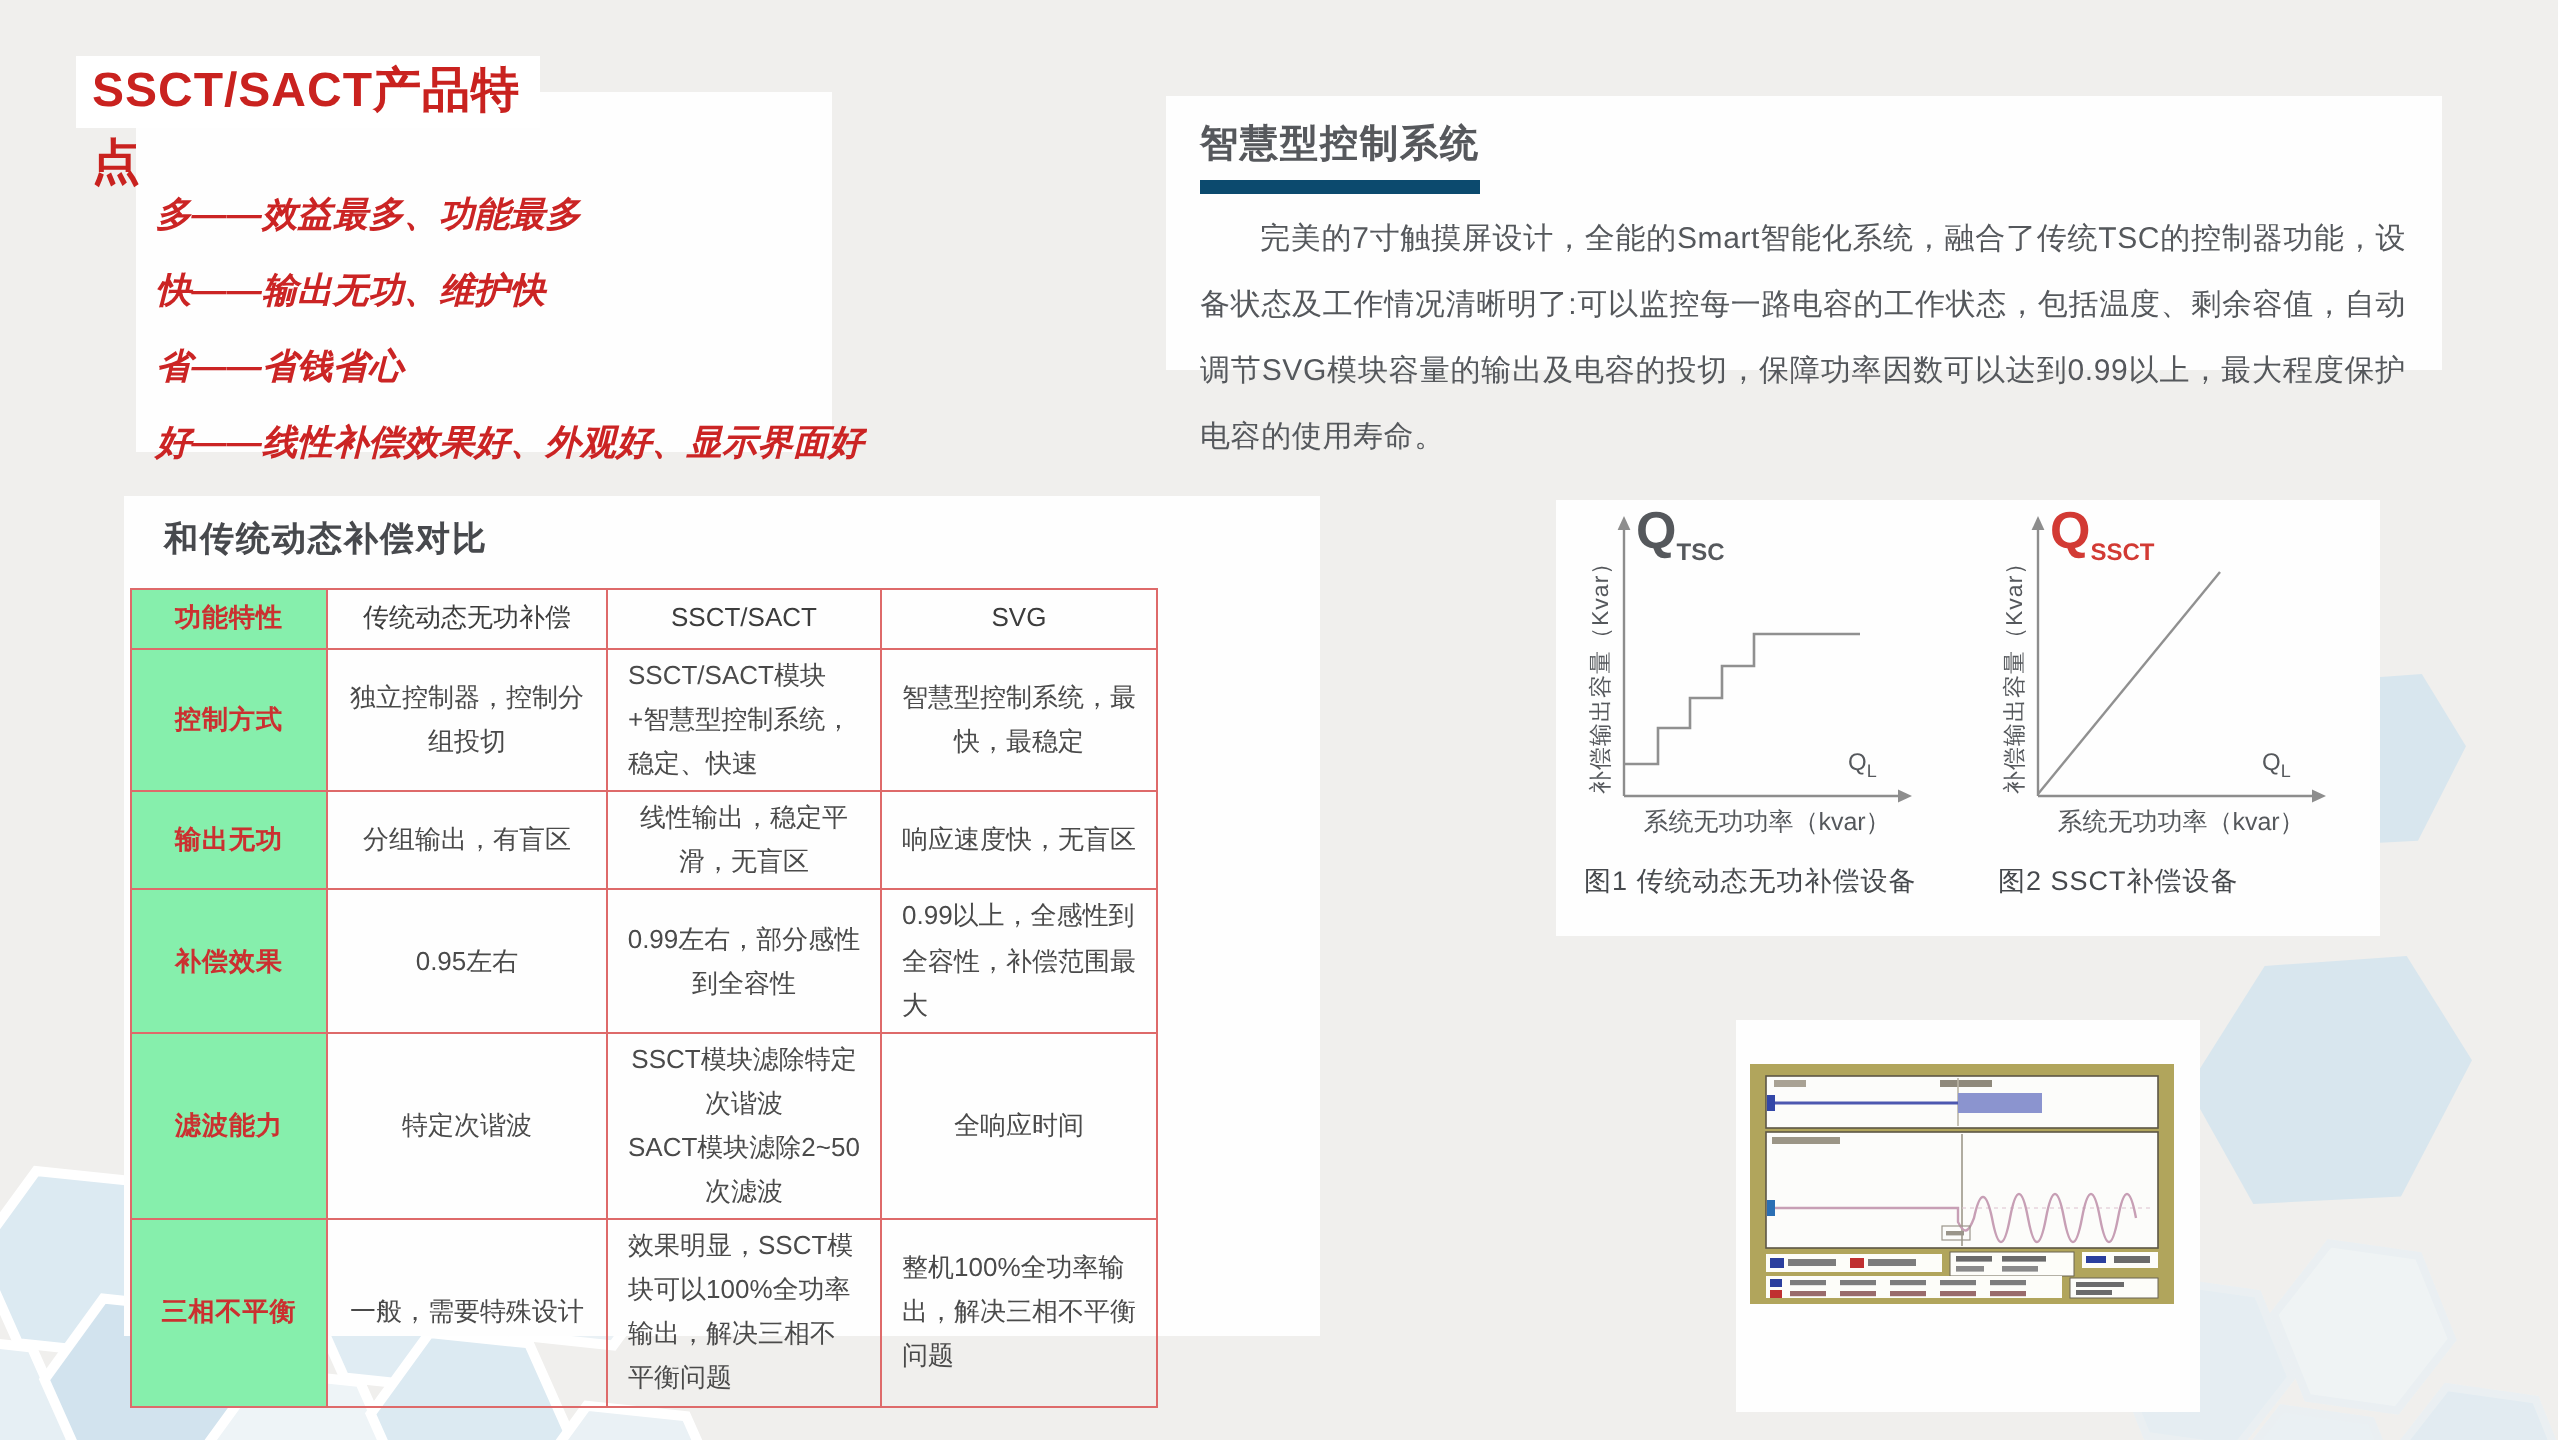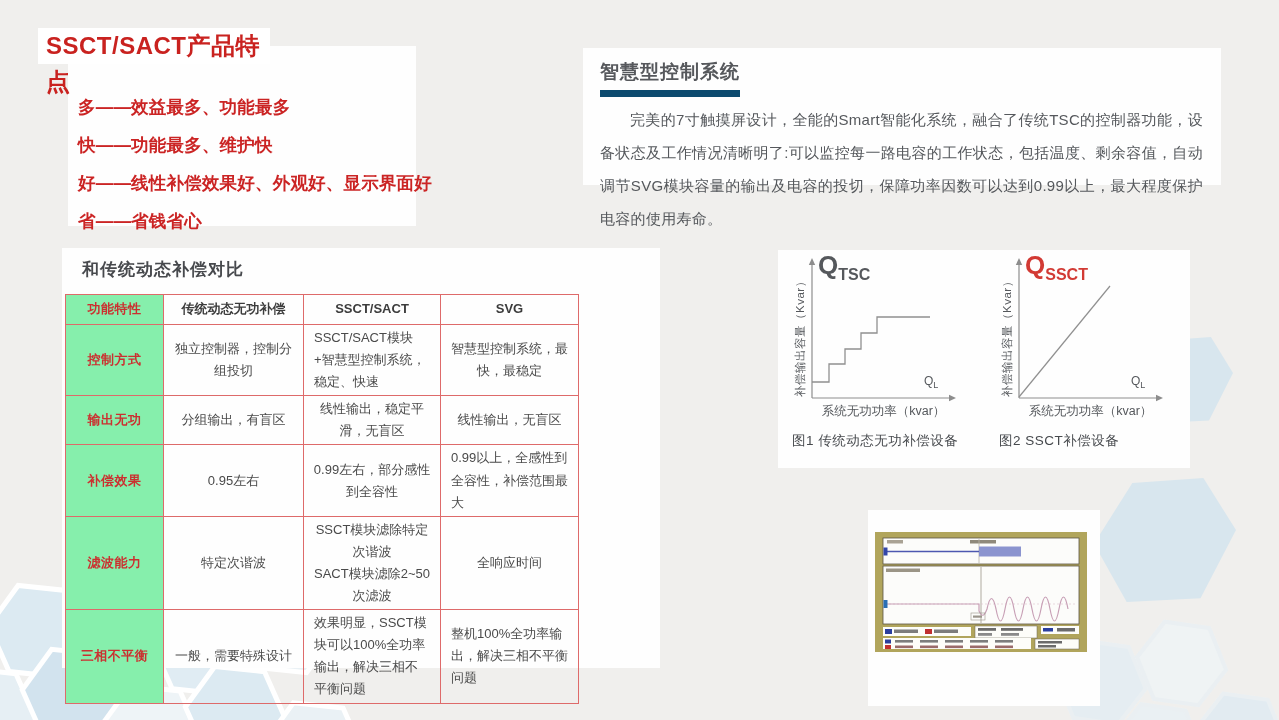--- a/index.html
+++ b/index.html
@@ -12,21 +12,21 @@
   .decor{position:absolute;z-index:1;}
 
   
   #title-chip{
     position:absolute;left:38px;top:28px;width:232px;height:36px;
     background:#ffffff;z-index:3;line-height:36px;
     color:#c9221f;font-size:24px;font-weight:bold;padding-left:8px;box-sizing:border-box;
     letter-spacing:0.5px;
   }
   #features-panel{left:68px;top:46px;width:348px;height:180px;}
-  #features-list{margin:0;padding:42px 0 0 10px;list-style:none;}
+  #features-list{margin:0;padding:42px 0 0 10px;list-style:none;font-style:italic;}
   #features-list li{
     color:#cb2424;font-size:17.5px;font-weight:bold;line-height:38px;
     white-space:nowrap;letter-spacing:0.2px;
   }
 
   
   #smart-panel{left:583px;top:48px;width:638px;height:137px;box-sizing:border-box;padding:11px 18px 0 17px;}
   #smart-title{
     display:inline-block;color:#56585c;font-size:19px;font-weight:bold;
     padding-bottom:5px;border-bottom:7px solid #0c4a6e;letter-spacing:1px;
@@ -44,31 +44,31 @@
     font-size:13px;color:#4a4a4a;
   }
   #compare-table td,#compare-table th{
     border:1px solid #de6a6a;text-align:center;vertical-align:middle;
     padding:2px 6px;line-height:1.7;font-weight:normal;white-space:pre-line;
     overflow:hidden;
   }
   #compare-table .rowhead{
     background:#86efac;color:#cb3030;font-weight:bold;letter-spacing:0.5px;
   }
-  #compare-table th.colhead{font-weight:bold;color:#3c3c3c;}
+  #compare-table th.colhead{font-weight:normal;color:#3c3c3c;}
   #compare-table td.ta-l{text-align:left;padding:2px 10px;}
 
   
   #figures-panel{left:778px;top:250px;width:412px;height:218px;}
   .figure{position:absolute;top:6px;width:190px;height:210px;}
   #figure-1{left:28px;}
   #figure-2{left:235px;}
   .fig-axes{position:absolute;left:0;top:0;}
   .q-label{position:absolute;left:12px;top:-4px;font-size:26px;font-weight:bold;line-height:26px;}
-  .q-label sub{font-size:16px;font-weight:bold;}
+  .q-label sub{font-size:12px;font-weight:bold;}
   #figure-1 .q-label{color:#55585c;}
   #figure-2 .q-label{color:#d23a34;}
   .ql-label{position:absolute;left:118px;top:118px;font-size:12px;color:#55585c;}
   .ql-label sub{font-size:9px;}
   .y-axis-label{
     position:absolute;left:-13px;top:141px;transform:rotate(-90deg);transform-origin:0 0;
     white-space:nowrap;font-size:11.5px;color:#55585c;letter-spacing:0.5px;
   }
   .x-axis-label{position:absolute;top:147px;left:0;width:155px;text-align:center;font-size:12.5px;color:#55585c;}
   .fig-caption{position:absolute;top:176px;left:-14px;width:190px;font-size:13.5px;color:#46494d;letter-spacing:0.5px;}
@@ -114,23 +114,23 @@
       <polygon points="45,36 22.5,-3 -22.5,-3 -45,36 -22.5,75 22.5,75" transform="translate(85,55)" fill="#e4edf3"></polygon>
       <polygon points="45,36 22.5,-3 -22.5,-3 -45,36 -22.5,75 22.5,75" transform="translate(162,25)" fill="#eff4f6"></polygon>
       <polygon points="45,36 22.5,-3 -22.5,-3 -45,36 -22.5,75 22.5,75" transform="translate(230,88)" fill="#e0ebf2"></polygon>
       <polygon points="45,36 22.5,-3 -22.5,-3 -45,36 -22.5,75 22.5,75" transform="translate(150,110)" fill="#eaf1f5"></polygon>
     </g>
   </svg>
 
   <div class="panel" id="features-panel">
     <ul id="features-list">
       <li>多——效益最多、功能最多</li>
-      <li>快——功能最多、维护快</li>
+      <li>快——输出无功、维护快</li>
+      <li>省——省钱省心</li>
       <li>好——线性补偿效果好、外观好、显示界面好</li>
-      <li>省——省钱省心</li>
     </ul>
   </div>
   <div id="title-chip">SSCT/SACT产品特点</div>
 
   <div class="panel" id="smart-panel">
     <span id="smart-title">智慧型控制系统</span>
     <p id="smart-body">完美的7寸触摸屏设计，全能的Smart智能化系统，融合了传统TSC的控制器功能，设备状态及工作情况清晰明了:可以监控每一路电容的工作状态，包括温度、剩余容值，自动调节SVG模块容量的输出及电容的投切，保障功率因数可以达到0.99以上，最大程度保护电容的使用寿命。</p>
   </div>
 
   <div class="panel" id="compare-panel">
@@ -152,21 +152,21 @@
       <tr style="height:54px">
         <td class="rowhead">控制方式</td>
         <td>独立控制器，控制分组投切</td>
         <td class="ta-l">SSCT/SACT模块+智慧型控制系统，稳定、快速</td>
         <td>智慧型控制系统，最快，最稳定</td>
       </tr>
       <tr style="height:30px">
         <td class="rowhead">输出无功</td>
         <td>分组输出，有盲区</td>
         <td>线性输出，稳定平滑，无盲区</td>
-        <td>线性输出，无盲区</td>
+        <td>响应速度快，无盲区</td>
       </tr>
       <tr style="height:54px">
         <td class="rowhead">补偿效果</td>
         <td>0.95左右</td>
         <td>0.99左右，部分感性到全容性</td>
         <td class="ta-l">0.99以上，全感性到全容性，补偿范围最大</td>
       </tr>
       <tr style="height:56px">
         <td class="rowhead">滤波能力</td>
         <td>特定次谐波</td>

